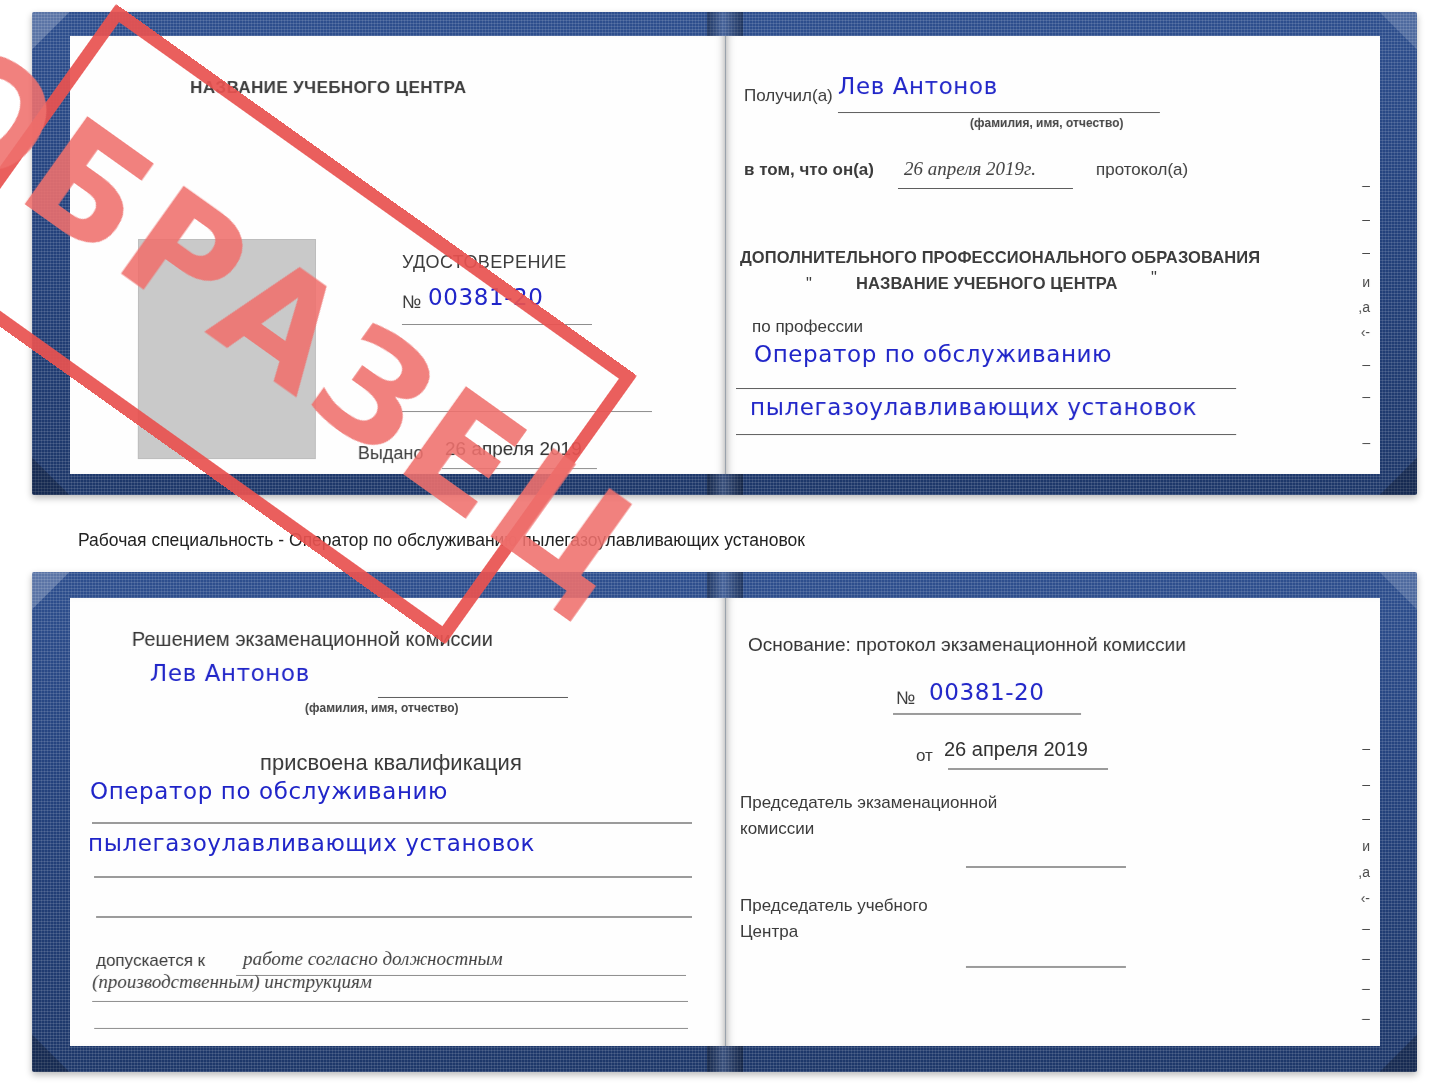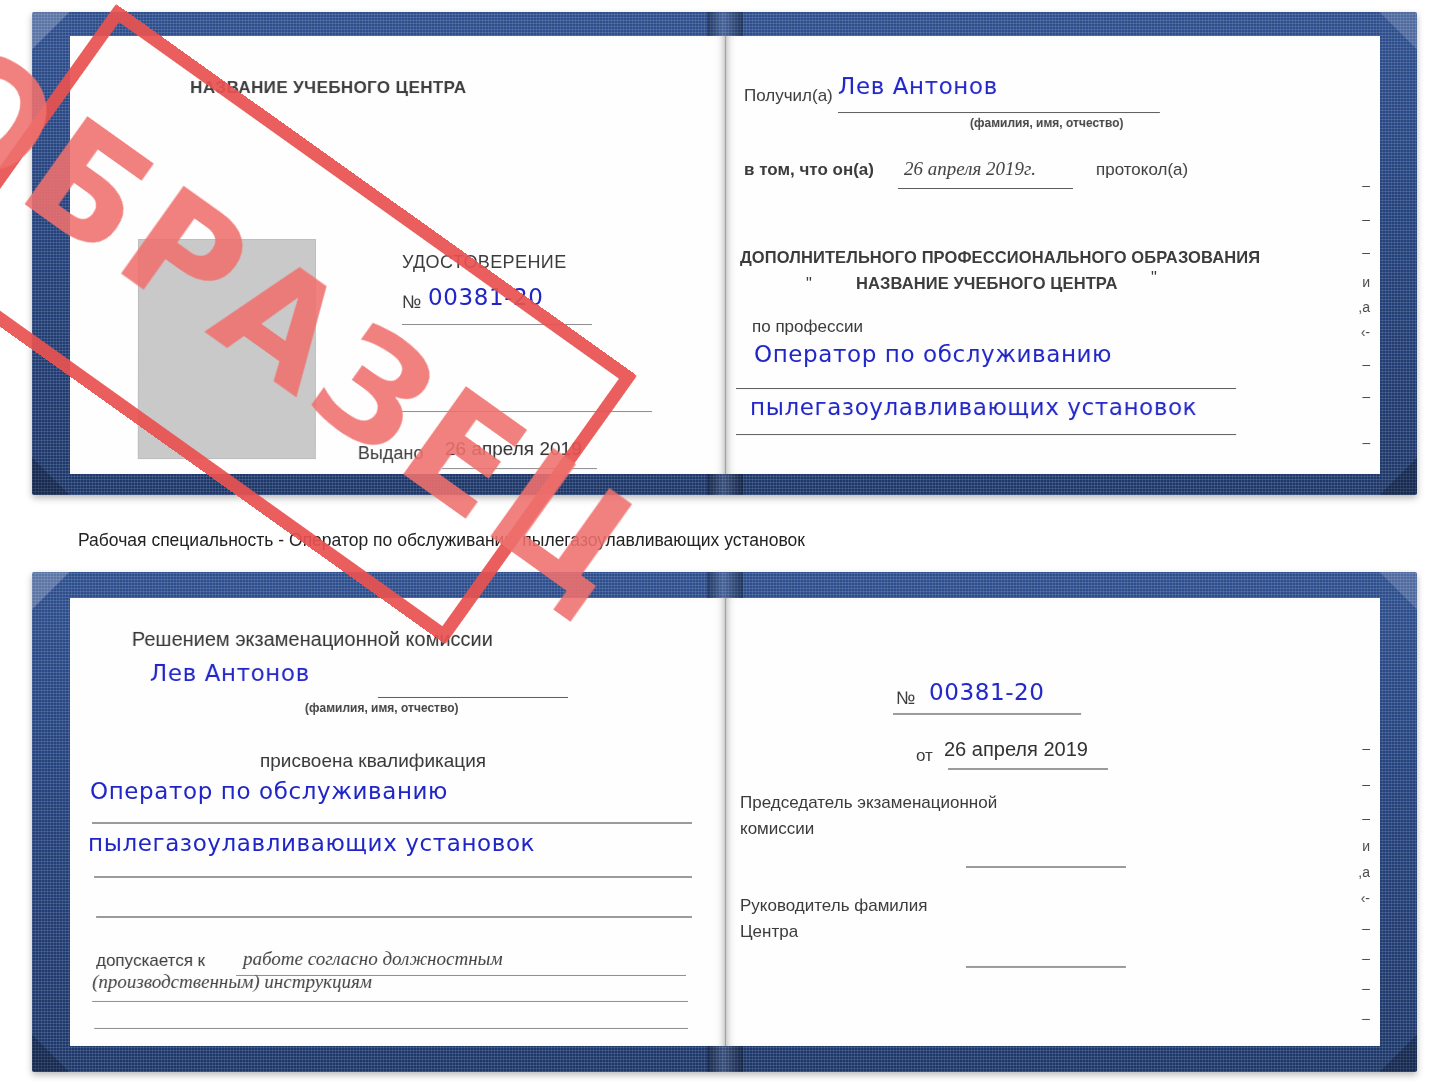--- a/index.html
+++ b/index.html
@@ -178,51 +178,52 @@
 
     <div class="pages">
 
       <div class="page-half left">
         <div class="t" style="left:62px; top:30px; font-size:20px; color:#333;">Решением экзаменационной комиссии</div>
 
         <div class="t hand" style="left:80px; top:62px;">Лев Антонов</div>
         <div class="rule dark" style="left:308px; top:99px; width:190px;"></div>
         <div class="t lbl-sm" style="left:235px; top:103px;">(фамилия, имя, отчество)</div>
 
-        <div class="t" style="left:190px; top:152px; font-size:19px; color:#383838;">присвоена квалификация</div>
+        <div class="t" style="left:190px; top:152px; font-size:22px; color:#383838;">присвоена квалификация</div>
 
         <div class="t hand" style="left:20px; top:180px;">Оператор по обслуживанию</div>
         <div class="rule thick" style="left:22px; top:224px; width:600px;"></div>
         <div class="t hand" style="left:18px; top:232px;">пылегазоулавливающих установок</div>
         <div class="rule thick" style="left:24px; top:278px; width:598px;"></div>
         <div class="rule thick" style="left:26px; top:318px; width:596px;"></div>
 
         <div class="t lbl" style="left:26px; top:353px; font-size:17px;">допускается к</div>
         <div class="t ital" style="left:173px; top:350px;">работе согласно должностным</div>
         <div class="rule" style="left:166px; top:377px; width:450px;"></div>
         <div class="t ital" style="left:22px; top:373px;">(производственным) инструкциям</div>
         <div class="rule" style="left:22px; top:403px; width:596px;"></div>
         <div class="rule" style="left:24px; top:430px; width:594px;"></div>
       </div>
 
       <div class="page-half right">
+        <div class="t" style="left:22px; top:36px; font-size:19px; color:#333;">Основание: протокол экзаменационной комиссии</div>
 
         <div class="t lbl" style="left:170px; top:90px; font-size:18px;">№</div>
         <div class="t hand" style="left:203px; top:81px;">00381-20</div>
         <div class="rule thick" style="left:167px; top:115px; width:188px;"></div>
 
         <div class="t lbl" style="left:190px; top:148px; font-size:17px;">от</div>
         <div class="t" style="left:218px; top:140px; font-size:20px; color:#2f2f2f;">26 апреля 2019</div>
         <div class="rule thick" style="left:222px; top:170px; width:160px;"></div>
 
         <div class="t lbl" style="left:14px; top:195px;">Председатель экзаменационной</div>
         <div class="t lbl" style="left:14px; top:221px;">комиссии</div>
         <div class="rule thick" style="left:240px; top:268px; width:160px;"></div>
 
-        <div class="t lbl" style="left:14px; top:298px;">Руководитель фамилия</div>
+        <div class="t lbl" style="left:14px; top:298px;">Председатель учебного</div>
         <div class="t lbl" style="left:14px; top:324px;">Центра</div>
         <div class="rule thick" style="left:240px; top:368px; width:160px;"></div>
 
         <div class="edge-marks">
           <span style="top:142px;">–</span>
           <span style="top:178px;">–</span>
           <span style="top:212px;">–</span>
           <span style="top:240px;">и</span>
           <span style="top:266px;">,а</span>
           <span style="top:292px;">‹-</span>

